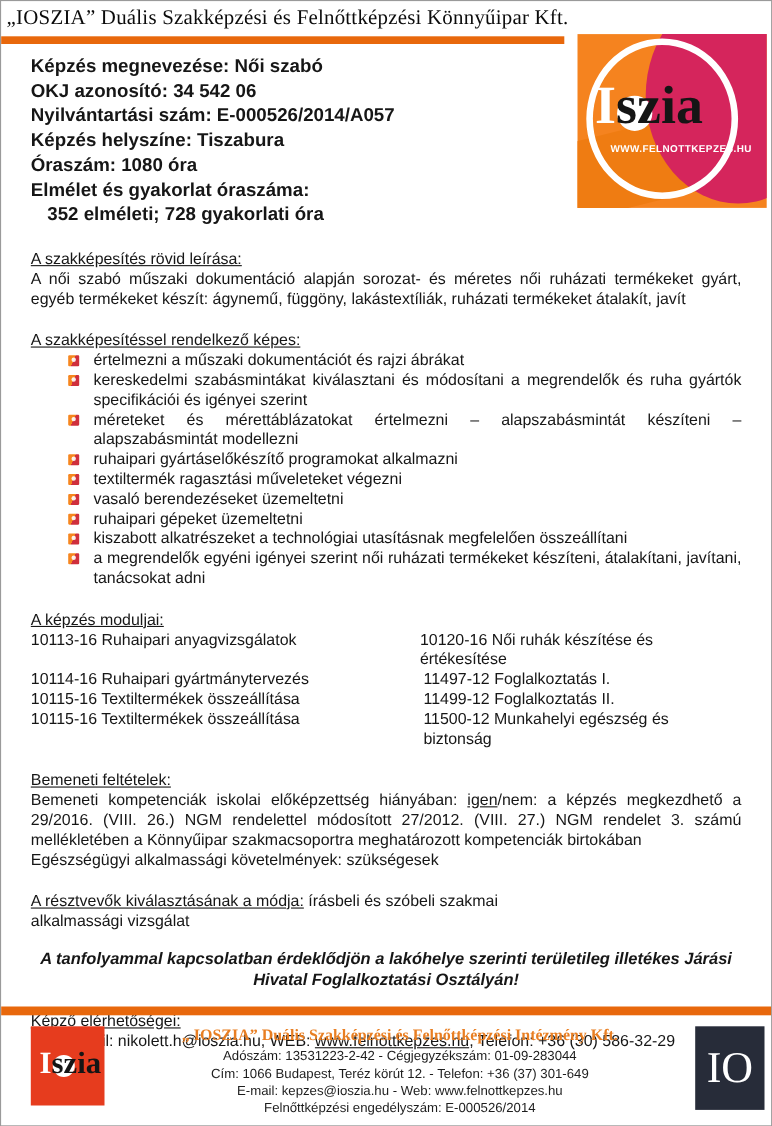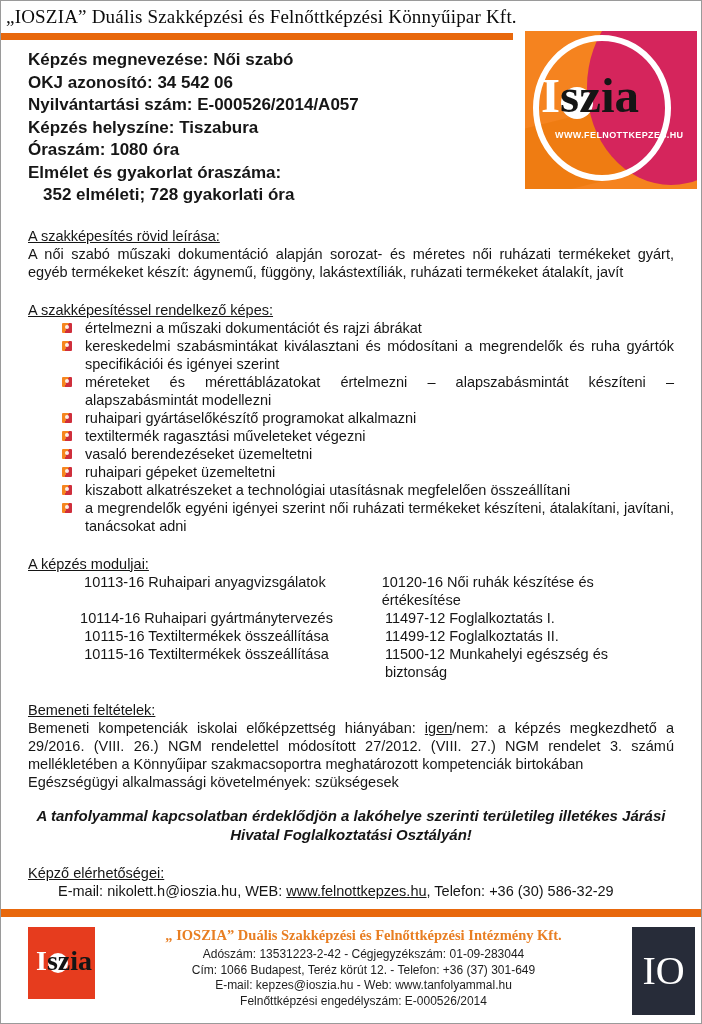--- a/index.html
+++ b/index.html
@@ -31,39 +31,39 @@
   .sec{margin-top:20px;}
   .just{text-align:justify;}
   ul.skills{list-style:none;margin:0;padding:0;}
   ul.skills li{display:flex;align-items:flex-start;}
   .bullet{flex:0 0 10px;width:10px;height:10px;margin:4px 13px 0 34px;border-radius:1px;
         background:linear-gradient(115deg,#F6861F 48%,#CF2F3C 48%);position:relative;}
   .bullet::after{content:"";position:absolute;left:3px;top:2.5px;width:4px;height:4px;
         border-radius:50%;background:#fff;opacity:.9;}
   ul.skills .t{flex:1;text-align:justify;}
   .mod-row{display:flex;}
-  .mod-left{width:357px;text-align:center;}
+  .mod-left{width:357px;}
   .uline{text-decoration:underline;}
   .notice{margin-top:15px;text-align:center;font-weight:bold;font-style:italic;
         font-size:15px;line-height:19px;padding:0 8px;}
   .contact-line{padding-left:30px;}
   .weblink{text-decoration:underline;color:inherit;cursor:pointer;}
   
   .footer{position:absolute;left:0;bottom:0;width:702px;}
   .footer-bar{height:8px;background:#E8680C;}
   .footer-body{display:flex;align-items:flex-start;padding:10px 8px 8px 27px;box-sizing:border-box;}
   .f-logo-left{position:relative;width:67px;height:72px;background:#E63C1E;flex:0 0 67px;overflow:hidden;}
   .fl-sdot{position:absolute;left:20px;top:26px;width:20px;height:20px;background:#fff;border-radius:50%;}
   .fl-word{position:absolute;left:8px;top:20px;font-family:"Liberation Serif",serif;font-weight:bold;
         font-size:28px;line-height:1;white-space:nowrap;}
   .f-center{flex:1;text-align:center;padding:0 4px;}
   .f-company{font-family:"Liberation Serif",serif;font-weight:bold;color:#E87E22;
         font-size:14.5px;line-height:17px;margin-bottom:3px;}
   .f-line{font-size:12px;line-height:15.5px;color:#1d1d1d;}
-  .f-logo-right{width:63px;height:88px;background:#272C39;flex:0 0 63px;display:flex;
+  .f-logo-right{width:63px;height:76px;background:#272C39;flex:0 0 63px;display:flex;
         align-items:center;justify-content:center;}
   .fr-word{color:#fff;font-family:"Liberation Serif",serif;font-size:40px;line-height:1;}
 </style>
 </head>
 <body>
 
 <div class="page">
 
   <div class="header-title">„IOSZIA” Duális Szakképzési és Felnőttképzési Könnyűipar Kft.</div>
   <div class="header-rule"></div>
@@ -155,20 +155,23 @@
         <div>11500-12 Munkahelyi egészség és biztonság</div>
       </div>
     </div>
 
     <div class="sec">
       <div class="heading">Bemeneti feltételek:</div>
       <div class="just"><span>Bemeneti kompetenciák iskolai előképzettség hiányában: </span><span class="uline">igen</span><span>/nem: a képzés megkezdhető a 29/2016. (VIII. 26.) NGM rendelettel módosított 27/2012. (VIII. 27.) NGM rendelet 3. számú mellékletében a Könnyűipar szakmacsoportra meghatározott kompetenciák birtokában</span></div>
       <div>Egészségügyi alkalmassági követelmények: szükségesek</div>
     </div>
 
+    <div class="sec">
+      <div><span class="heading">A résztvevők kiválasztásának a módja:</span><span> írásbeli és szóbeli szakmai</span><br><span>alkalmassági vizsgálat</span></div>
+    </div>
 
     <div class="notice">A tanfolyammal kapcsolatban érdeklődjön a lakóhelye szerinti területileg illetékes Járási Hivatal Foglalkoztatási Osztályán!</div>
 
     <div class="sec">
       <div class="heading">Képző elérhetőségei:</div>
       <div class="contact-line"><span>E-mail: nikolett.h@ioszia.hu, WEB: </span><span class="weblink">www.felnottkepzes.hu</span><span>, Telefon: +36 (30) 586-32-29</span></div>
     </div>
 
   </div>
 
@@ -176,21 +179,21 @@
     <div class="footer-bar"></div>
     <div class="footer-body">
       <div class="f-logo-left">
         <div class="fl-sdot"></div>
         <div class="fl-word"><span class="logo-i">I</span><span class="logo-szia">szia</span></div>
       </div>
       <div class="f-center">
         <div class="f-company">„ IOSZIA” Duális Szakképzési és Felnőttképzési Intézmény Kft.</div>
         <div class="f-line">Adószám: 13531223-2-42 - Cégjegyzékszám: 01-09-283044</div>
         <div class="f-line">Cím: 1066 Budapest, Teréz körút 12. - Telefon: +36 (37) 301-649</div>
-        <div class="f-line">E-mail: kepzes@ioszia.hu - Web: www.tanfolyammal.hu</div>
+        <div class="f-line">E-mail: kepzes@ioszia.hu - Web: www.felnottkepzes.hu</div>
         <div class="f-line">Felnőttképzési engedélyszám: E-000526/2014</div>
       </div>
       <div class="f-logo-right">
         <span class="fr-word">IO</span>
       </div>
     </div>
   </div>
 
 </div>
 

